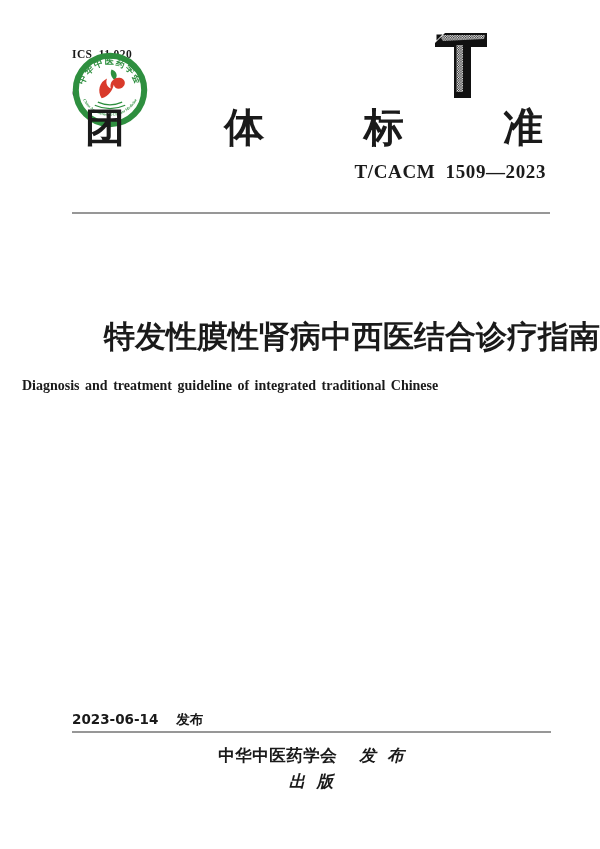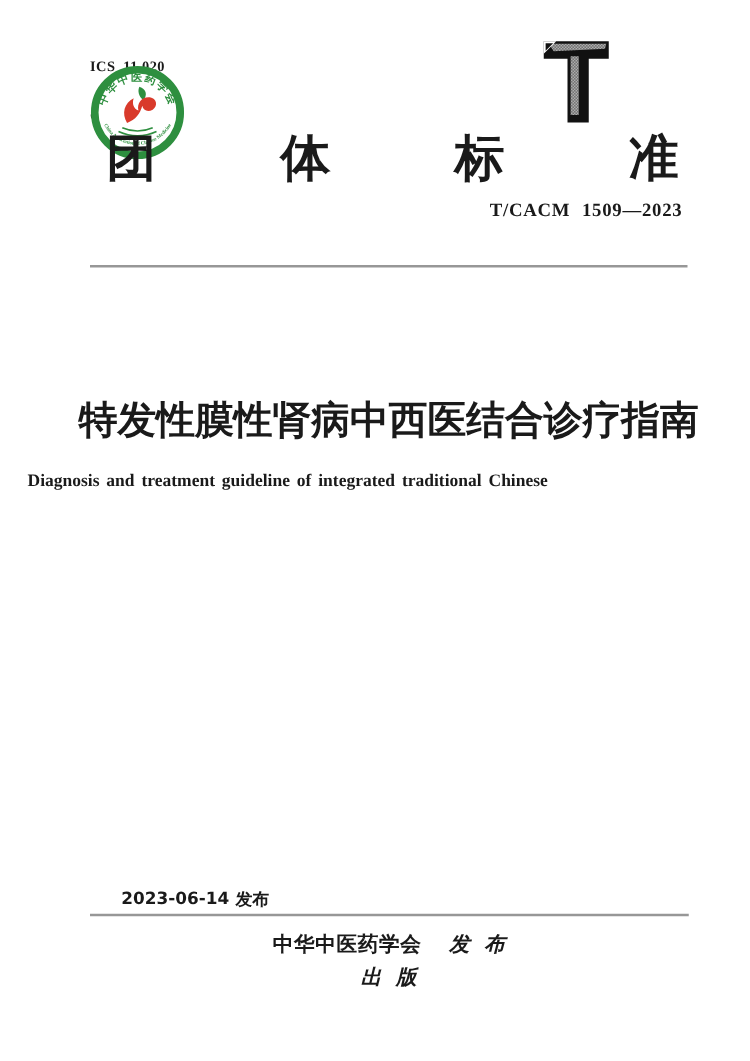--- a/index.html
+++ b/index.html
@@ -32,52 +32,52 @@
   .type-row{
     left:85px;top:106px;width:458px;
     display:flex;justify-content:space-between;
     font-size:40px;font-weight:bold;line-height:42px;
   }
   .type-row span{display:block;}
 
   .std-code{
     right:54px;top:161px;
     font-family:"Liberation Serif", serif;
-    font-weight:bold;font-size:15px;
+    font-weight:bold;font-size:19px;
     letter-spacing:0.6px;word-spacing:5px;
     white-space:pre;
   }
 
   .rule{height:2px;background:#979797;}
   .rule-top{left:72px;top:212px;width:478px;}
   .rule-bottom{left:72px;top:731px;width:479px;}
 
   .main-title{
     left:22px;top:316px;width:578px;
-    text-align:center;
+    text-align:right;
     font-size:31px;font-weight:bold;
     letter-spacing:0px;
     line-height:40px;
   }
 
   .en-title{
     left:22px;top:377px;width:578px;
     text-align:left;
     font-family:"Liberation Serif", serif;
     font-weight:bold;font-size:14px;
     line-height:18.5px;
     word-spacing:2px;
   }
 
   .dates-row{
     left:72px;top:711px;width:479px;
     display:flex;justify-content:space-between;
     font-size:13.5px;font-weight:bold;
   }
-  .date-pair{display:flex;gap:5px;white-space:nowrap;margin-left:25px;}
+  .date-pair{display:flex;gap:18px;white-space:nowrap;}
 
   .publishers{
     left:22px;top:746px;width:578px;
     display:flex;flex-direction:column;gap:7px;
   }
   .pub-row{
     display:flex;justify-content:center;gap:22px;
     font-size:16.5px;font-weight:bold;line-height:19px;
   }
   .pub-row .org{letter-spacing:0.5px;}

